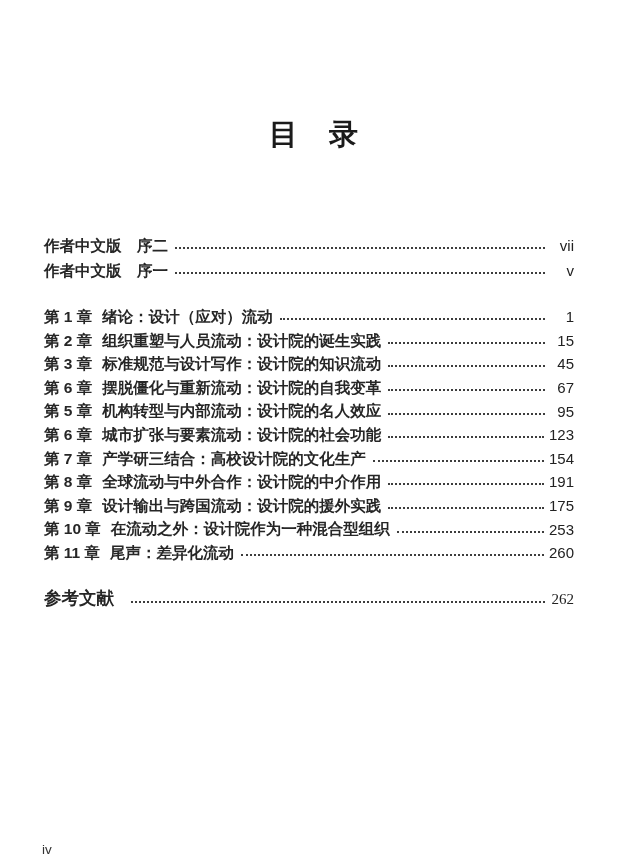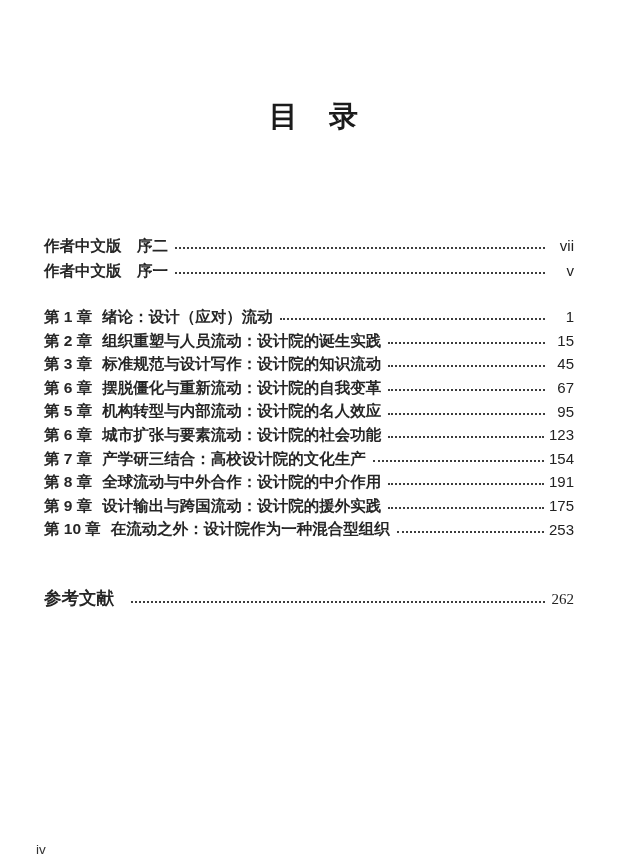--- a/index.html
+++ b/index.html
@@ -2,21 +2,21 @@
 <html><head>
 <meta charset="utf-8">
 <style>
   html,body{margin:0;padding:0;background:#e8e8e8;}
   .page{
     position:relative;width:628px;height:868px;background:#ffffff;
     font-family:"Liberation Sans",sans-serif;color:#262626;overflow:hidden;
     margin:0 auto;
   }
   .doc-title{
-    position:absolute;top:97px;left:0;width:100%;text-align:center;
+    position:absolute;top:115px;left:0;width:100%;text-align:center;
     font-family:"Liberation Serif",serif;font-weight:700;font-size:29px;
     letter-spacing:1px;color:#1b1b1b;
   }
   .toc{position:absolute;left:44px;right:54px;}
   .front{top:233px;}
   .chapters{top:305px;}
   .refs{top:586px;}
   .row{
     display:flex;align-items:center;height:23.6px;
     font-size:15.5px;font-weight:700;line-height:1;
@@ -32,21 +32,21 @@
   }
   .pg{
     min-width:24px;text-align:right;font-weight:400;font-size:15px;
     color:#222222;white-space:nowrap;
   }
   .refs .row{
     height:26px;font-family:"Liberation Serif",serif;
     font-size:17.5px;font-weight:700;
   }
   .folio{
-    position:absolute;left:36px;top:842px;font-size:13.5px;
+    position:absolute;left:42px;top:842px;font-size:13.5px;
     font-weight:400;color:#333333;
   }
 </style>
 </head>
 <body>
 
 <div class="page">
 
   <div class="doc-title">目　录</div>
 
@@ -117,20 +117,26 @@
       <span class="ttl">设计输出与跨国流动：设计院的援外实践</span>
       <span class="leader"></span>
       <span class="pg">175</span>
     </div>
     <div class="row">
       <span class="lbl">第 10 章</span>
       <span class="ttl">在流动之外：设计院作为一种混合型组织</span>
       <span class="leader"></span>
       <span class="pg">253</span>
     </div>
+    <div class="row">
+      <span class="lbl">第 11 章</span>
+      <span class="ttl">尾声：差异化流动</span>
+      <span class="leader"></span>
+      <span class="pg">260</span>
+    </div>
   </div>
 
   <div class="toc refs">
     <div class="row">
       <span class="lbl">参考文献</span>
       <span class="leader"></span>
       <span class="pg">262</span>
     </div>
   </div>
 

